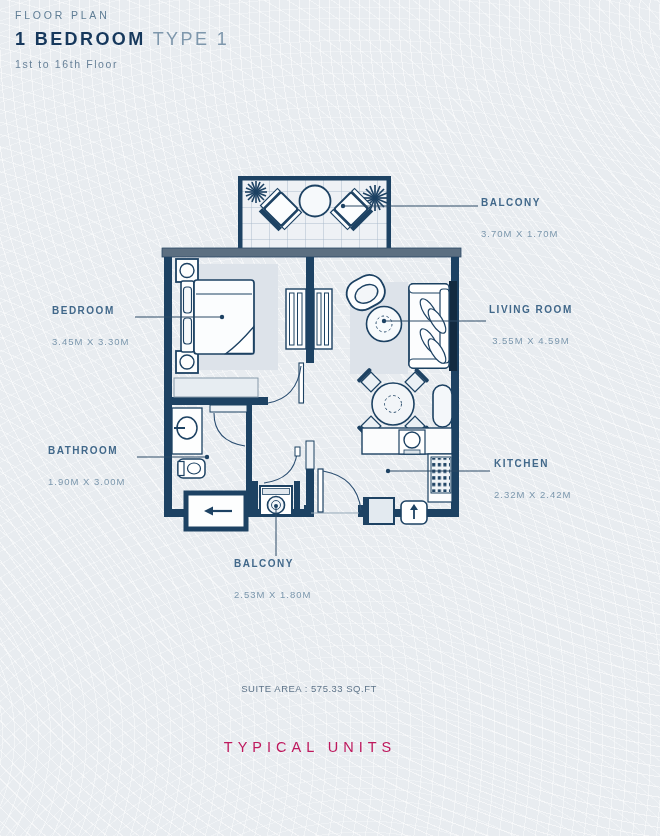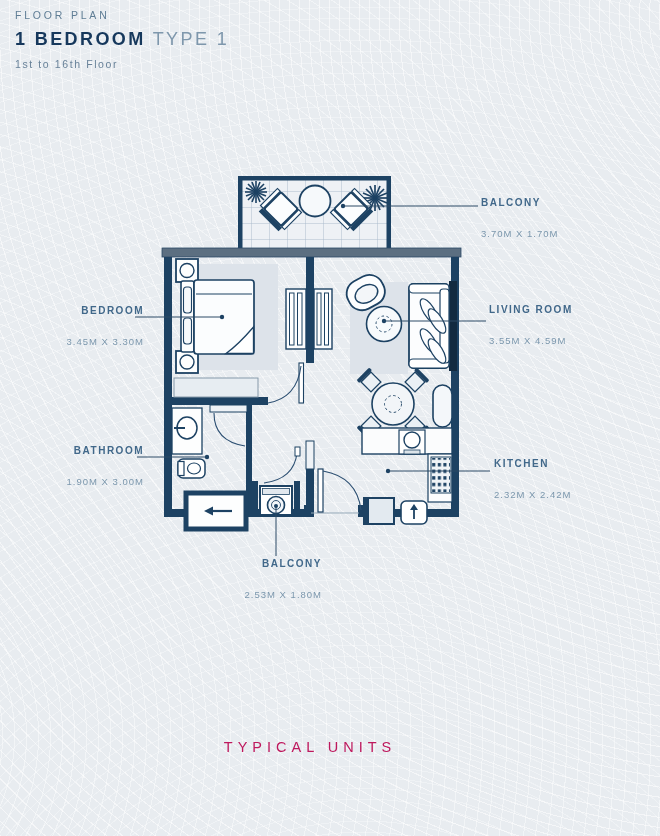--- a/index.html
+++ b/index.html
@@ -14,21 +14,21 @@
   .hdr{position:absolute;left:15px;top:9px;}
   .hdr .eyebrow{font-size:10.5px;letter-spacing:2.8px;color:#5f7d95;font-weight:500;}
   .hdr .title{margin-top:8px;font-size:18px;letter-spacing:2.4px;}
   .hdr .title .b{color:#16385c;font-weight:800;}
   .hdr .title .l{color:#7e97ac;font-weight:400;text-align:right;}
   .hdr .subtitle{margin-top:8px;font-size:10.5px;letter-spacing:1.6px;color:#688299;}
   .plan-svg{position:absolute;left:0;top:0;}
   .room-label{position:absolute;line-height:11px;}
   .room-label .nm{display:block;font-size:10px;font-weight:700;letter-spacing:1.5px;color:#41688a;}
   .room-label .dm{display:block;margin-top:20px;font-size:9.5px;letter-spacing:1px;color:#7b97ad;}
-  .ctr{text-align:right;}
+  .ctr{text-align:left;}
   .areas{position:absolute;left:198px;top:681px;width:222px;text-align:center;}
   .areas div{font-size:9.5px;letter-spacing:.5px;color:#5e7489;line-height:16px;}
   .typical{position:absolute;left:149px;top:739px;width:322px;text-align:center;
     font-size:14.5px;letter-spacing:5px;color:#be185d;font-weight:500;}
 </style>
 </head>
 <body>
 
 <div class="page">
 
@@ -286,34 +286,35 @@
   </svg>
 
   <div class="room-label" style="left:481px;top:197px;">
     <span class="nm">BALCONY</span>
     <span class="dm">3.70M X 1.70M</span>
   </div>
   <div class="room-label ctr" style="left:52px;top:305px;width:92px;">
     <span class="nm">BEDROOM</span>
     <span class="dm">3.45M X 3.30M</span>
   </div>
-  <div class="room-label" style="left:489px;top:304px;">
+  <div class="room-label" style="left:489px;top:304px;text-align:center;">
     <span class="nm">LIVING ROOM</span>
     <span class="dm">3.55M X 4.59M</span>
   </div>
   <div class="room-label ctr" style="left:48px;top:445px;width:96px;">
     <span class="nm">BATHROOM</span>
     <span class="dm">1.90M X 3.00M</span>
   </div>
   <div class="room-label" style="left:494px;top:458px;">
     <span class="nm">KITCHEN</span>
     <span class="dm">2.32M X 2.42M</span>
   </div>
   <div class="room-label ctr" style="left:234px;top:558px;width:88px;">
     <span class="nm">BALCONY</span>
     <span class="dm">2.53M X 1.80M</span>
   </div>
 
   <div class="areas">
+    <div>SUITE AREA : 575.33 SQ.FT</div>
   </div>
   <div class="typical">TYPICAL UNITS</div>
 
 </div>
 
 </body></html>

